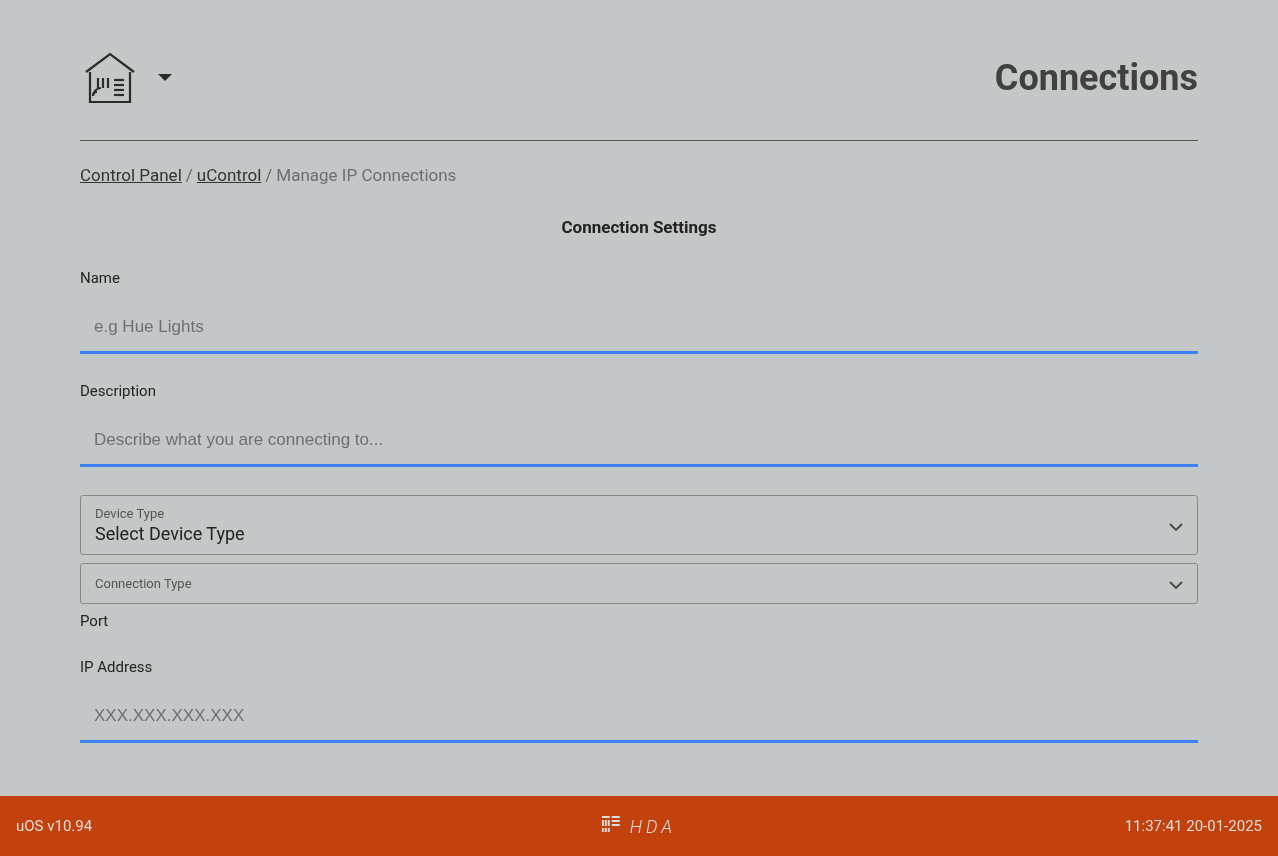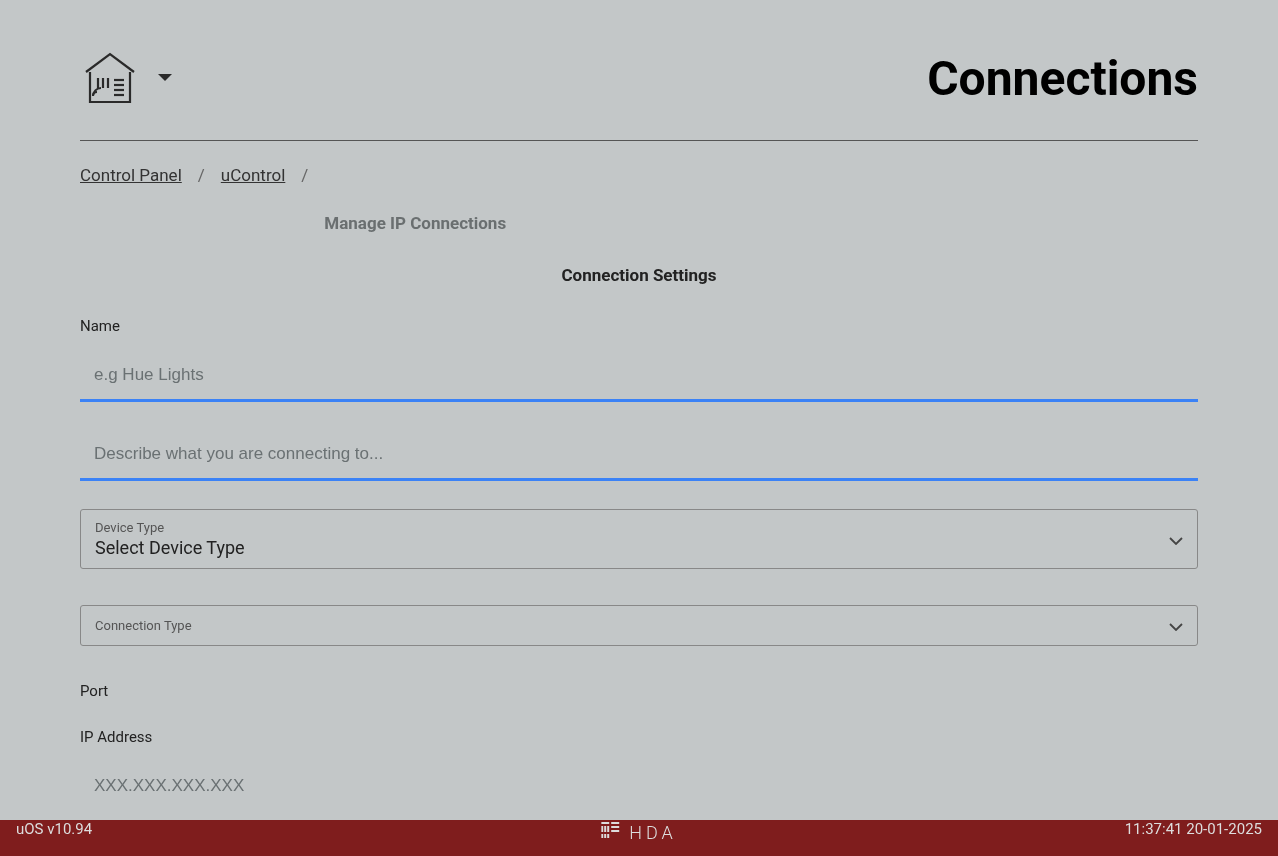--- a/index.html
+++ b/index.html
@@ -37,48 +37,47 @@
     }
     .logo svg {
       width: 100%;
       height: 100%;
     }
     .chevron-down {
       cursor: pointer;
       color: #2a2a2a;
     }
     .page-title {
-      font-size: 48px;
+      font-size: 36px;
       font-weight: 700;
-      color: #000000;
+      color: #404040;
     }
     .divider {
       border: none;
       border-top: 1px solid #555;
       margin-bottom: 24px;
     }
     .breadcrumb {
       display: flex;
-      align-items: flex-start;
-      gap: 16px;
+      align-items: flex-end;
+      gap: 4px;
       font-size: 17px;
       margin-bottom: 32px;
     }
     .breadcrumb-link {
       color: #333;
       text-decoration: underline;
       cursor: pointer;
     }
     .breadcrumb-sep {
       color: #666;
     }
     .breadcrumb-current {
       color: #6a6f70;
-      font-weight: 700;
-      margin-top: 48px;
+      font-weight: 400;
     }
     .section-title {
       font-size: 17px;
       font-weight: 700;
       color: #222;
       margin-bottom: 32px;
       text-align: center;
     }
     .field-group {
       margin-bottom: 28px;
@@ -105,21 +104,21 @@
     .select-box {
       width: 100%;
       border: 1px solid #888;
       border-radius: 3px;
       padding: 10px 14px;
       display: flex;
       align-items: center;
       justify-content: space-between;
       cursor: pointer;
       background: transparent;
-      margin-bottom: 36px;
+      margin-bottom: 8px;
     }
     .select-content {
       display: flex;
       flex-direction: column;
       gap: 2px;
     }
     .select-small-label {
       font-size: 13px;
       color: #555;
     }
@@ -128,39 +127,40 @@
       color: #222;
     }
     .select-chevron {
       color: #444;
     }
     .bottom-bar {
       position: absolute;
       bottom: 0;
       left: 0;
       right: 0;
-      height: 36px;
-      background-color: #7f1d1d;
+      height: 60px;
+      background-color: #c2410c;
       color: #ddd;
       display: flex;
-      align-items: flex-start;
+      align-items: center;
       justify-content: space-between;
       padding: 0 16px;
       font-size: 15px;
     }
     .bottom-center {
       position: absolute;
       left: 50%;
       transform: translateX(-50%);
       display: flex;
       align-items: center;
       gap: 8px;
       letter-spacing: 4px;
       font-size: 18px;
       font-weight: 300;
+      font-style: italic;
     }
     .hda-icon {
       display: inline-block;
     }
   </style>
 </head>
 <body>
 
 <div class="main-container">
   <div class="header">
@@ -200,20 +200,21 @@
   </nav>
 
   <h2 class="section-title">Connection Settings</h2>
 
   <div class="field-group">
     <label class="field-label">Name</label>
     <input type="text" class="text-input" placeholder="e.g Hue Lights" style="">
   </div>
 
   <div class="field-group">
+    <label class="field-label">Description</label>
     <input type="text" class="text-input" placeholder="Describe what you are connecting to..." style="">
   </div>
 
   <div class="select-box">
     <div class="select-content">
       <span class="select-small-label">Device Type</span>
       <span class="select-value">Select Device Type</span>
     </div>
     <span class="select-chevron">
       <svg width="14" height="8" viewBox="0 0 14 8" fill="none" stroke="#444" stroke-width="1.8">

